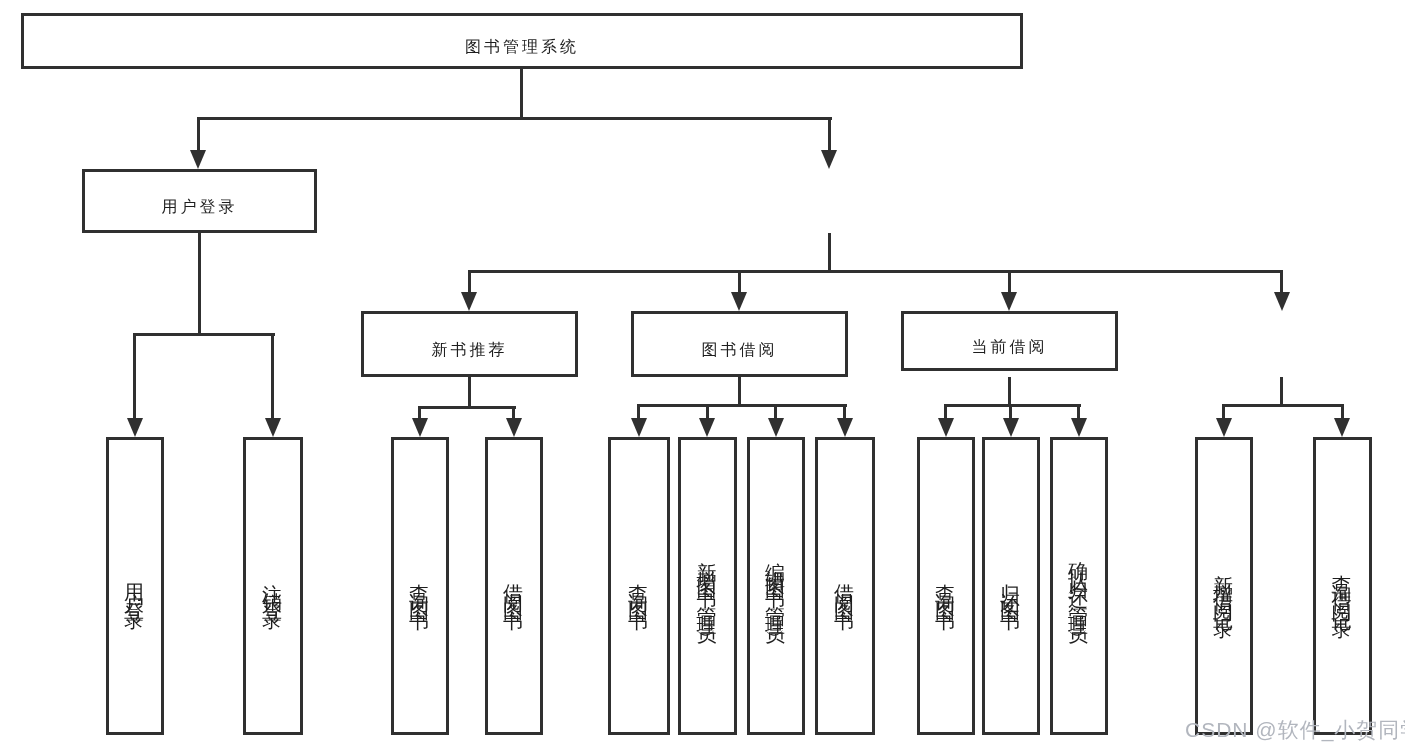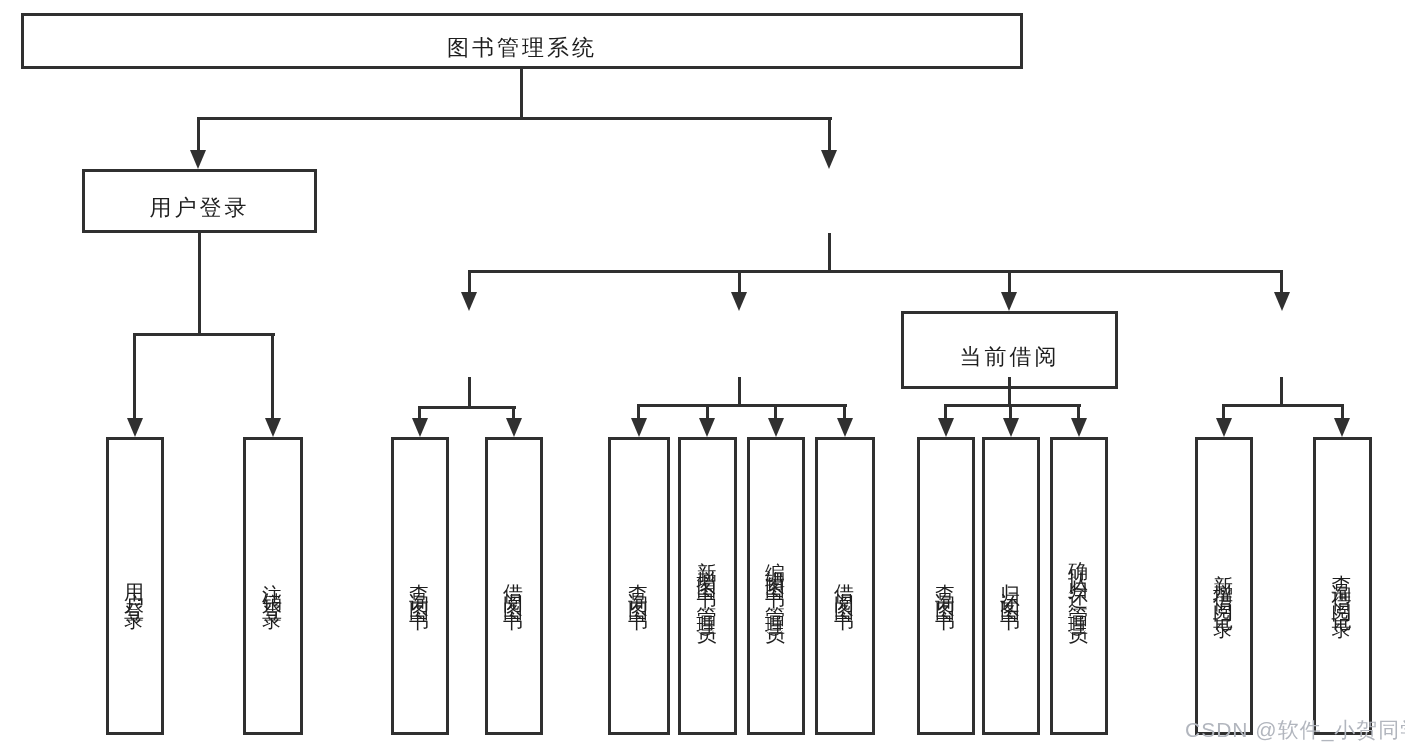--- a/index.html
+++ b/index.html
@@ -13,21 +13,21 @@
   .box{
     position:absolute;
     box-sizing:border-box;
     border:3px solid #303030;
     background:#ffffff;
     display:flex;
     align-items:center;
     justify-content:center;
   }
   .hlabel{
-    font-size:22px;
+    font-size:16px;
     letter-spacing:3px;
     color:#1e1e1e;
     white-space:nowrap;
     margin-top:13px;
   }
   .vlabel{
     writing-mode:vertical-rl;
     text-orientation:mixed;
     font-size:20px;
     letter-spacing:9px;
@@ -83,21 +83,27 @@
   <div class="hline" style="left:468px;top:270px;width:815px"></div>
   <div class="vline" style="left:468px;top:270px;height:22px"></div>
   <div class="ah" style="left:461px;top:292px"></div>
   <div class="vline" style="left:738px;top:270px;height:22px"></div>
   <div class="ah" style="left:731px;top:292px"></div>
   <div class="vline" style="left:1008px;top:270px;height:22px"></div>
   <div class="ah" style="left:1001px;top:292px"></div>
   <div class="vline" style="left:1280px;top:270px;height:22px"></div>
   <div class="ah" style="left:1274px;top:292px"></div>
 
-  <div class="box" style="left:901px;top:311px;width:217px;height:78px">
+  <div class="box" style="left:361px;top:311px;width:217px;height:66px">
+    <span class="hlabel">新书推荐</span>
+  </div>
+  <div class="box" style="left:631px;top:311px;width:217px;height:66px">
+    <span class="hlabel">图书借阅</span>
+  </div>
+  <div class="box" style="left:901px;top:311px;width:217px;height:60px">
     <span class="hlabel">当前借阅</span>
   </div>
 
   <div class="vline" style="left:468px;top:377px;height:31px"></div>
   <div class="hline" style="left:418px;top:406px;width:98px"></div>
   <div class="vline" style="left:418px;top:406px;height:12px"></div>
   <div class="ah" style="left:412px;top:418px"></div>
   <div class="vline" style="left:512px;top:406px;height:12px"></div>
   <div class="ah" style="left:506px;top:418px"></div>
 

